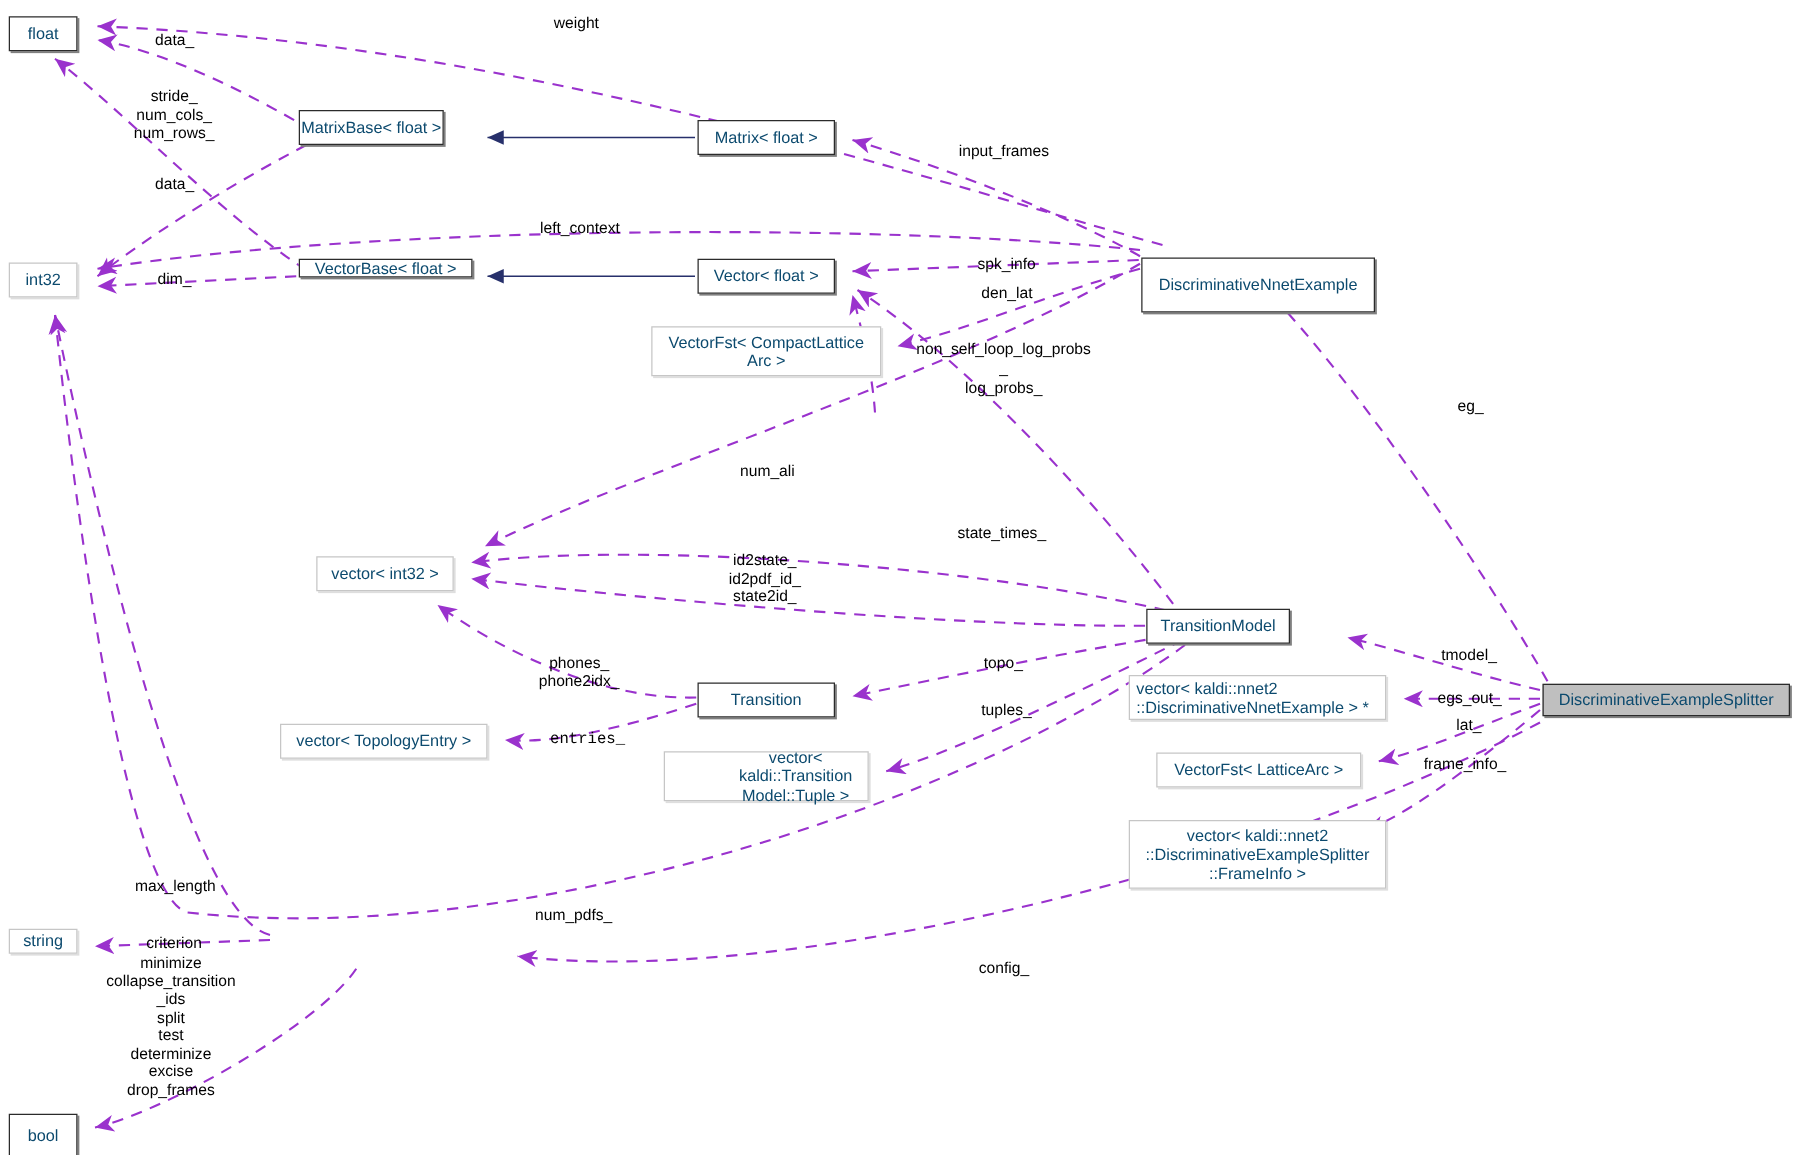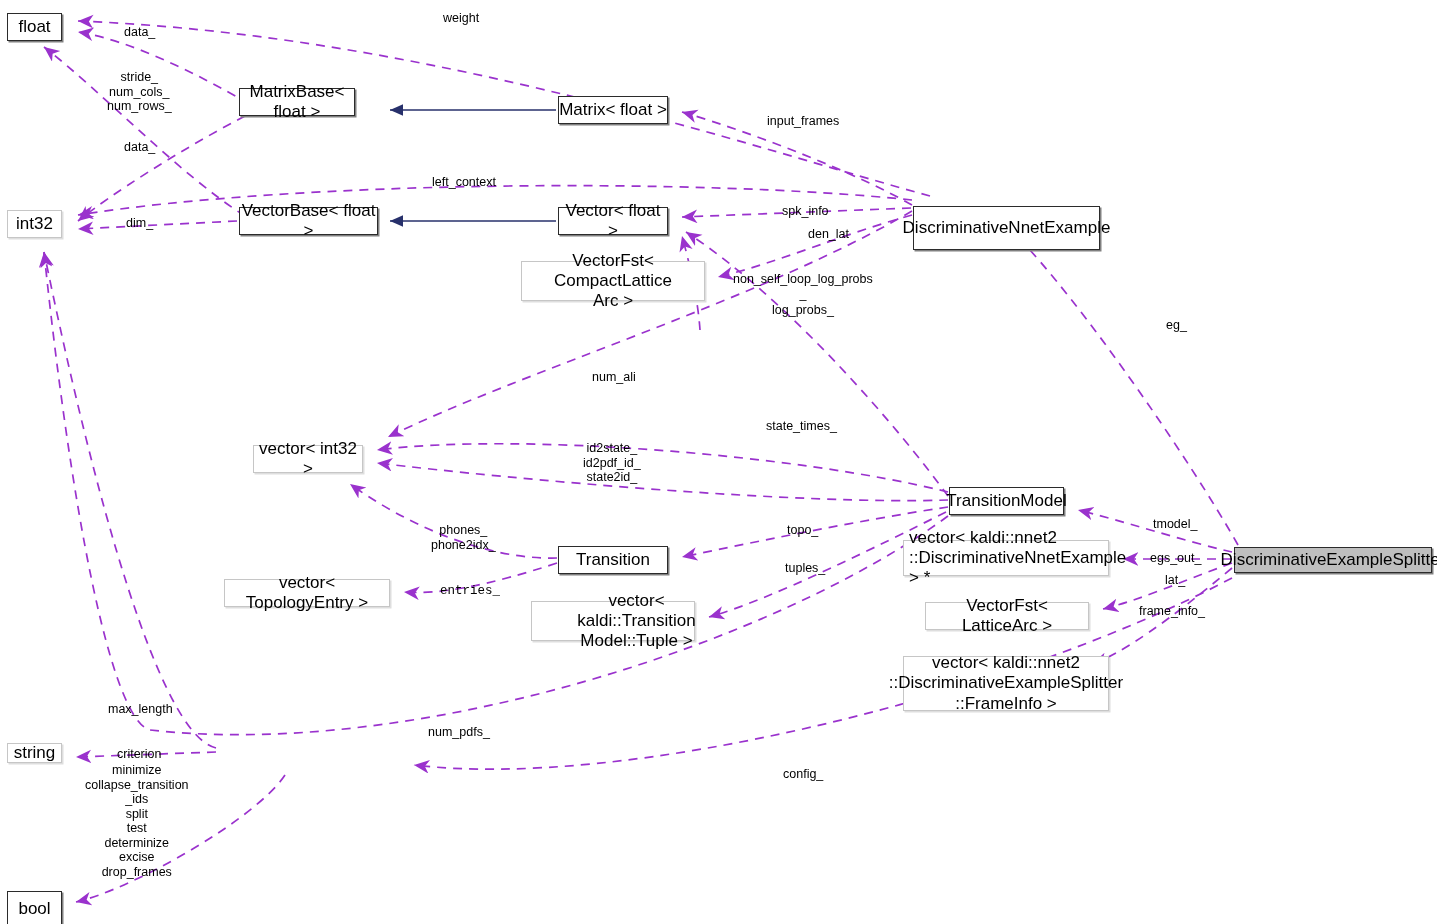--- a/index.html
+++ b/index.html
@@ -1,20 +1,20 @@
 <!DOCTYPE html>
 <html><head>
 <meta charset="utf-8">
 <style>
   html,body{margin:0;padding:0;background:#ffffff;}
   body{font-family:"Liberation Sans","DejaVu Sans",sans-serif;}
   #canvas{position:relative;width:1437px;height:924px;overflow:hidden;background:#fff;}
   svg#edges{position:absolute;left:0;top:0;width:1437px;height:924px;}
   .node{position:absolute;box-sizing:border-box;display:flex;align-items:center;justify-content:center;
-        text-align:center;font-size:17px;color:#000000;line-height:1.18;background:#ffffff;}
+        text-align:center;font-size:13px;color:#0c4a6e;line-height:1.18;background:#ffffff;}
   .node.dark{border:1px solid #2b2b2b;box-shadow:1.5px 1.5px 0 0 #808080;}
   .node.light{border:1px solid #c6c6c6;box-shadow:1.5px 1.5px 0 0 #dedede;}
   .node.sel{border:1px solid #2b2b2b;background:#bfbfbf;box-shadow:1.5px 1.5px 0 0 #808080;}
   .node.leftal{justify-content:flex-start;text-align:left;padding-left:5px;}
   .lbl{position:absolute;font-size:12.5px;color:#000;white-space:pre;line-height:1.16;text-align:center;}
 </style>
 </head>
 <body>
 
 <div id="canvas">
@@ -99,37 +99,37 @@
     </div>
     <div class="node light" style="left: 7px; top: 210px; width: 55px; height: 28px;">
       <span style="white-space: pre-line;">int32</span>
     </div>
     <div class="node dark" style="left: 239px; top: 88px; width: 116px; height: 28px;">
       <span style="white-space: pre-line;">MatrixBase&lt; float &gt;</span>
     </div>
     <div class="node dark" style="left: 558px; top: 96px; width: 110px; height: 28px;">
       <span style="white-space: pre-line;">Matrix&lt; float &gt;</span>
     </div>
-    <div class="node dark" style="left: 239px; top: 207px; width: 139px; height: 28px;">
+    <div class="node dark" style="left: 239px; top: 207px; width: 139px; height: 15px;">
       <span style="white-space: pre-line;">VectorBase&lt; float &gt;</span>
     </div>
     <div class="node dark" style="left: 558px; top: 207px; width: 110px; height: 28px;">
       <span style="white-space: pre-line;">Vector&lt; float &gt;</span>
     </div>
     <div class="node light" style="left: 521px; top: 261px; width: 184px; height: 40px;">
       <span style="white-space: pre-line;">VectorFst&lt; CompactLattice
 Arc &gt;</span>
     </div>
     <div class="node dark" style="left: 913px; top: 206px; width: 187px; height: 44px;">
       <span style="white-space: pre-line;">DiscriminativeNnetExample</span>
     </div>
     <div class="node light" style="left: 253px; top: 445px; width: 110px; height: 28px;">
       <span style="white-space: pre-line;">vector&lt; int32 &gt;</span>
     </div>
-    <div class="node dark" style="left: 949px; top: 487px; width: 115px; height: 28px;">
+    <div class="node dark" style="left: 917px; top: 487px; width: 115px; height: 28px;">
       <span style="white-space: pre-line;">TransitionModel</span>
     </div>
     <div class="node dark" style="left: 558px; top: 546px; width: 110px; height: 28px;">
       <span style="white-space: pre-line;">Transition</span>
     </div>
     <div class="node light" style="left: 224px; top: 579px; width: 166px; height: 28px;">
       <span style="white-space: pre-line;">vector&lt; TopologyEntry &gt;</span>
     </div>
     <div class="node light" style="left: 531px; top: 601px; width: 164px; height: 40px; padding-left: 47px;">
       <span style="white-space: pre-line;">vector&lt; kaldi::Transition
@@ -159,21 +159,21 @@
     <div class="lbl" style="white-space: pre; top: 11px; left: 443px;">weight</div>
     <div class="lbl" style="white-space: pre; top: 25px; left: 124px;">data_</div>
     <div class="lbl" style="white-space: pre; top: 70px; left: 107px;">stride_
 num_cols_
 num_rows_</div>
     <div class="lbl" style="white-space: pre; top: 140px; left: 124px;">data_</div>
     <div class="lbl" style="white-space: pre; top: 114px; left: 767px;">input_frames</div>
     <div class="lbl" style="white-space: pre; top: 175px; left: 432px;">left_context</div>
     <div class="lbl" style="white-space: pre; top: 216px; left: 126px;">dim_</div>
     <div class="lbl" style="white-space: pre; top: 204px; left: 782px;">spk_info</div>
-    <div class="lbl" style="white-space: pre; top: 227px; left: 808px;">den_lat</div>
+    <div class="lbl" style="white-space: pre; top: 227px; left: 785px;">den_lat</div>
     <div class="lbl" style="white-space: pre; top: 272px; left: 733px;">non_self_loop_log_probs
 _</div>
     <div class="lbl" style="white-space: pre; top: 303px; left: 772px;">log_probs_</div>
     <div class="lbl" style="white-space: pre; top: 318px; left: 1166px;">eg_</div>
     <div class="lbl" style="white-space: pre; top: 370px; left: 592px;">num_ali</div>
     <div class="lbl" style="white-space: pre; top: 419px; left: 766px;">state_times_</div>
     <div class="lbl" style="white-space: pre; top: 441px; left: 583px;">id2state_
 id2pdf_id_
 state2id_</div>
     <div class="lbl" style="white-space: pre; top: 517px; left: 1153px;">tmodel_</div>

